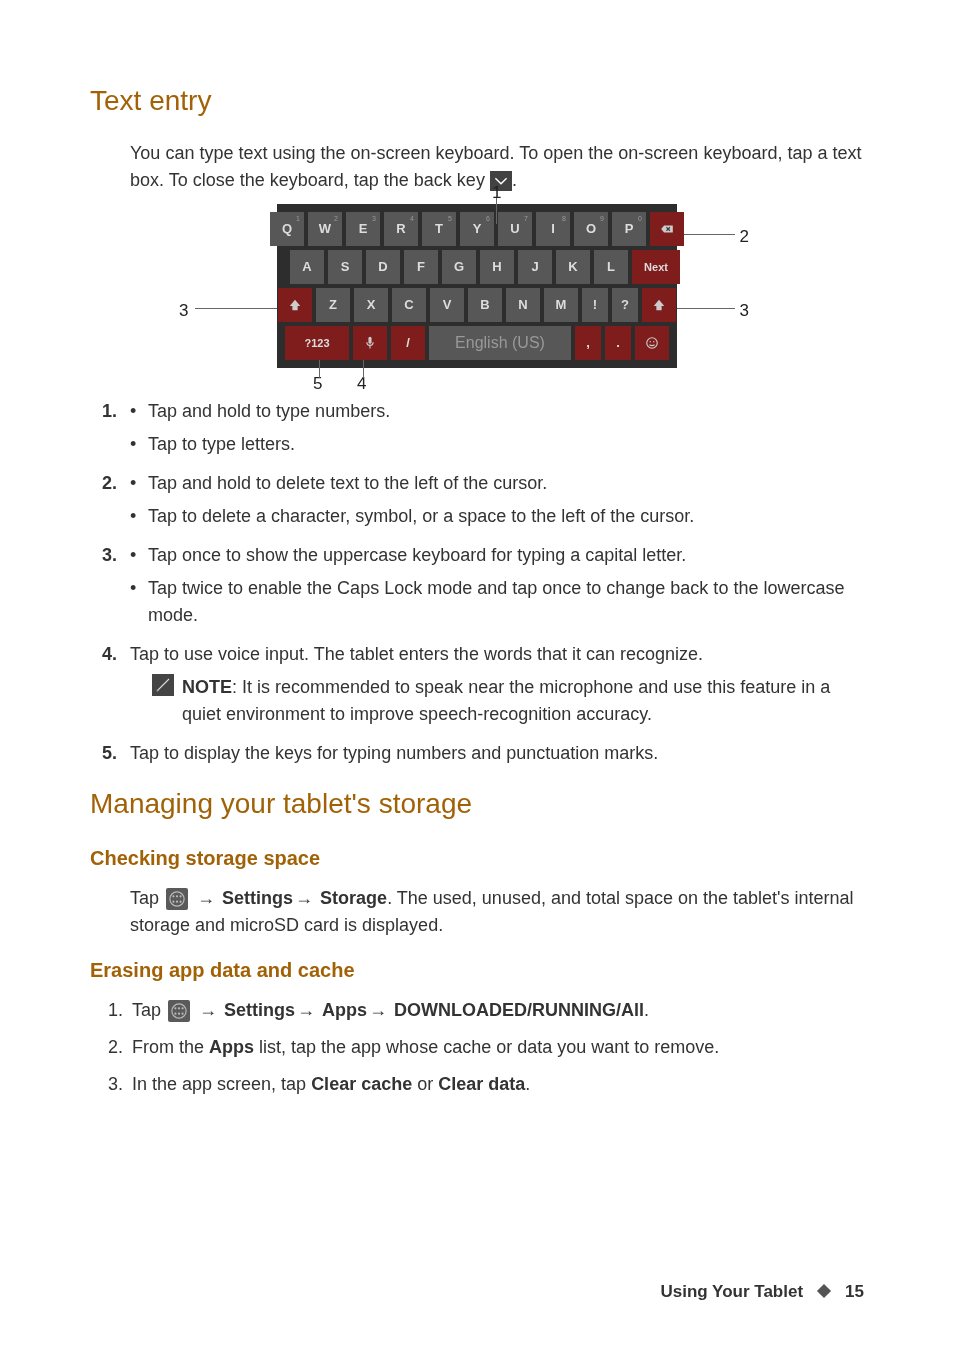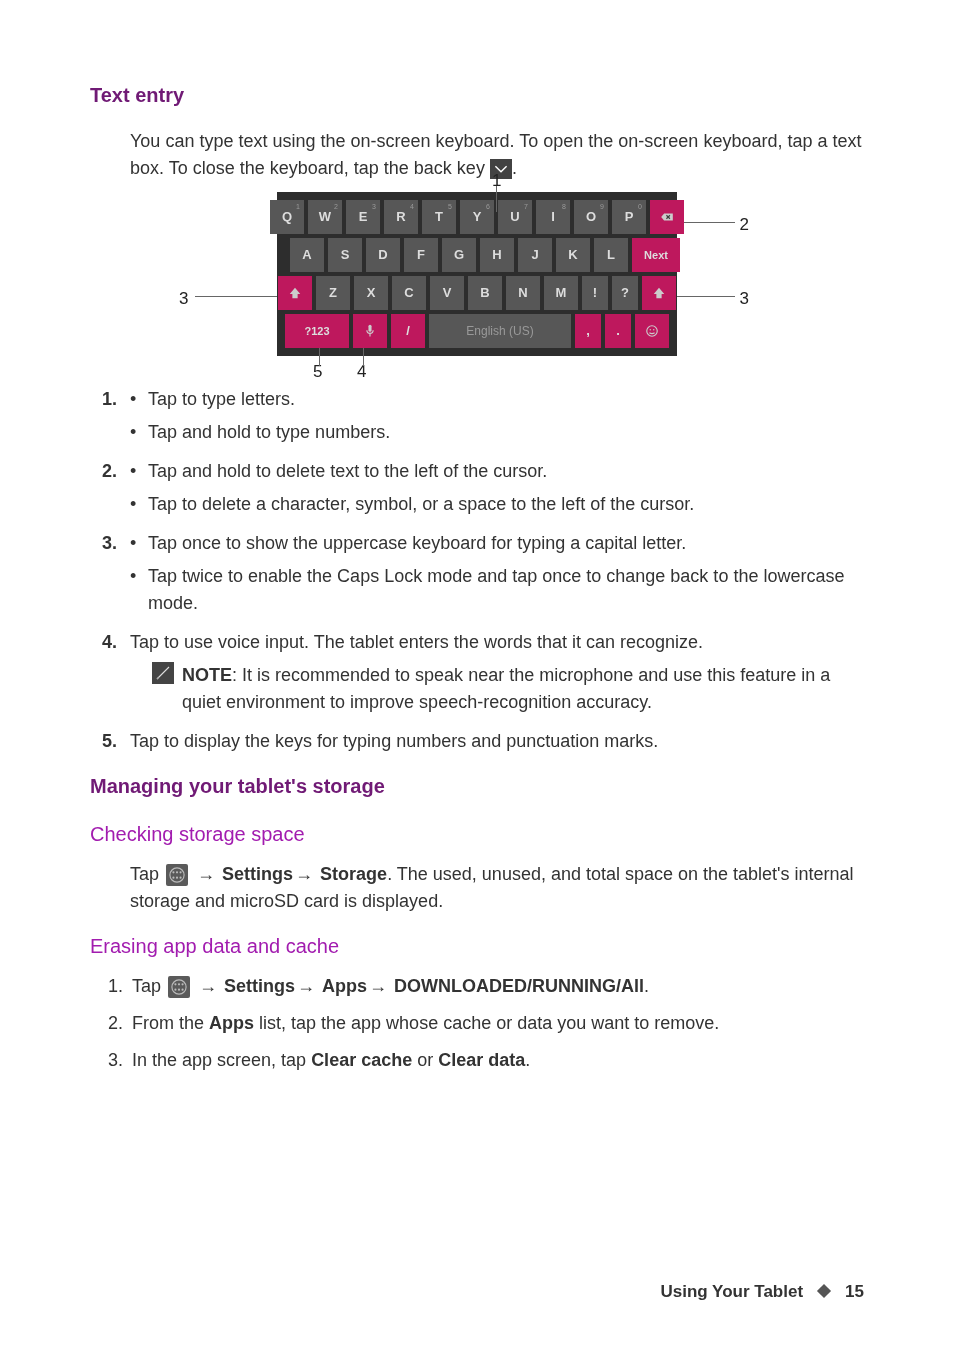--- a/index.html
+++ b/index.html
@@ -8,24 +8,24 @@
     color: #333;
     background: #fff;
     width: 954px;
     min-height: 1354px;
     padding: 80px 90px 50px 90px;
     font-size: 18px;
     line-height: 1.5;
     position: relative;
   }
   h2.section {
-    font-size: 20px;
-    font-weight: 700;
+    font-size: 28px;
+    font-weight: 400;
     margin-bottom: 18px;
-    color: #701a75;
+    color: #a16207;
   }
   .para { margin-bottom: 10px; margin-left: 40px; }
   .back-key {
     display: inline-flex;
     align-items: center;
     justify-content: center;
     width: 22px; height: 20px;
     background: #424242;
     color: #fff;
     vertical-align: middle;
@@ -59,31 +59,31 @@
     font-size: 13px;
     font-weight: 600;
     height: 34px;
     display: flex;
     align-items: center;
     justify-content: center;
     position: relative;
     width: 34px;
     flex: 0 0 auto;
   }
-  .key.dark { background: #be185d; }
+  .key.dark { background: #7f1d1d; }
   .key sup {
     position: absolute;
     top: 2px; right: 4px;
     font-size: 7px;
     color: #999;
     font-weight: 400;
   }
   .key.wide { width: 64px; }
   .key.next { width: 48px; font-size: 11px; }
-  .key.space { flex: 1; color: #999; font-size: 12px; font-weight: 400; }
+  .key.space { flex: 1; color: #999; font-size: 16px; font-weight: 400; }
   .key.small-punct { width: 26px; }
   .key svg { width: 14px; height: 14px; }
 
   .callout {
     position: absolute;
     font-size: 17px;
     color: #222;
   }
   .callout-line {
     position: absolute;
@@ -126,21 +126,21 @@
     flex: 0 0 22px;
     width: 22px; height: 22px;
     background: #444;
     display: flex;
     align-items: center;
     justify-content: center;
   }
   .note-icon svg { width: 16px; height: 16px; }
   .note-text { flex: 1; }
 
-  h3.sub { font-size: 20px; font-weight: 400; margin: 16px 0 12px 0; color: #a21caf; }
+  h3.sub { font-size: 20px; font-weight: 700; margin: 16px 0 12px 0; color: #a16207; }
 
   .apps-icon {
     display: inline-flex;
     align-items: center;
     justify-content: center;
     width: 22px; height: 22px;
     background: #5a5a5a;
     vertical-align: middle;
     border-radius: 2px;
     margin: 0 2px;
@@ -318,22 +318,22 @@
           </svg>
       </div>
     </div>
   </div>
 </div>
 
 <ol class="main">
   <li>
       <span class="num">1.</span>
     <ul class="sub">
+      <li>Tap and hold to type numbers.</li>
       <li>Tap to type letters.</li>
-      <li>Tap and hold to type numbers.</li>
     </ul>
   </li>
   <li>
       <span class="num">2.</span>
     <ul class="sub">
       <li>Tap and hold to delete text to the left of the cursor.</li>
       <li>Tap to delete a character, symbol, or a space to the left of the cursor.</li>
     </ul>
   </li>
   <li>

